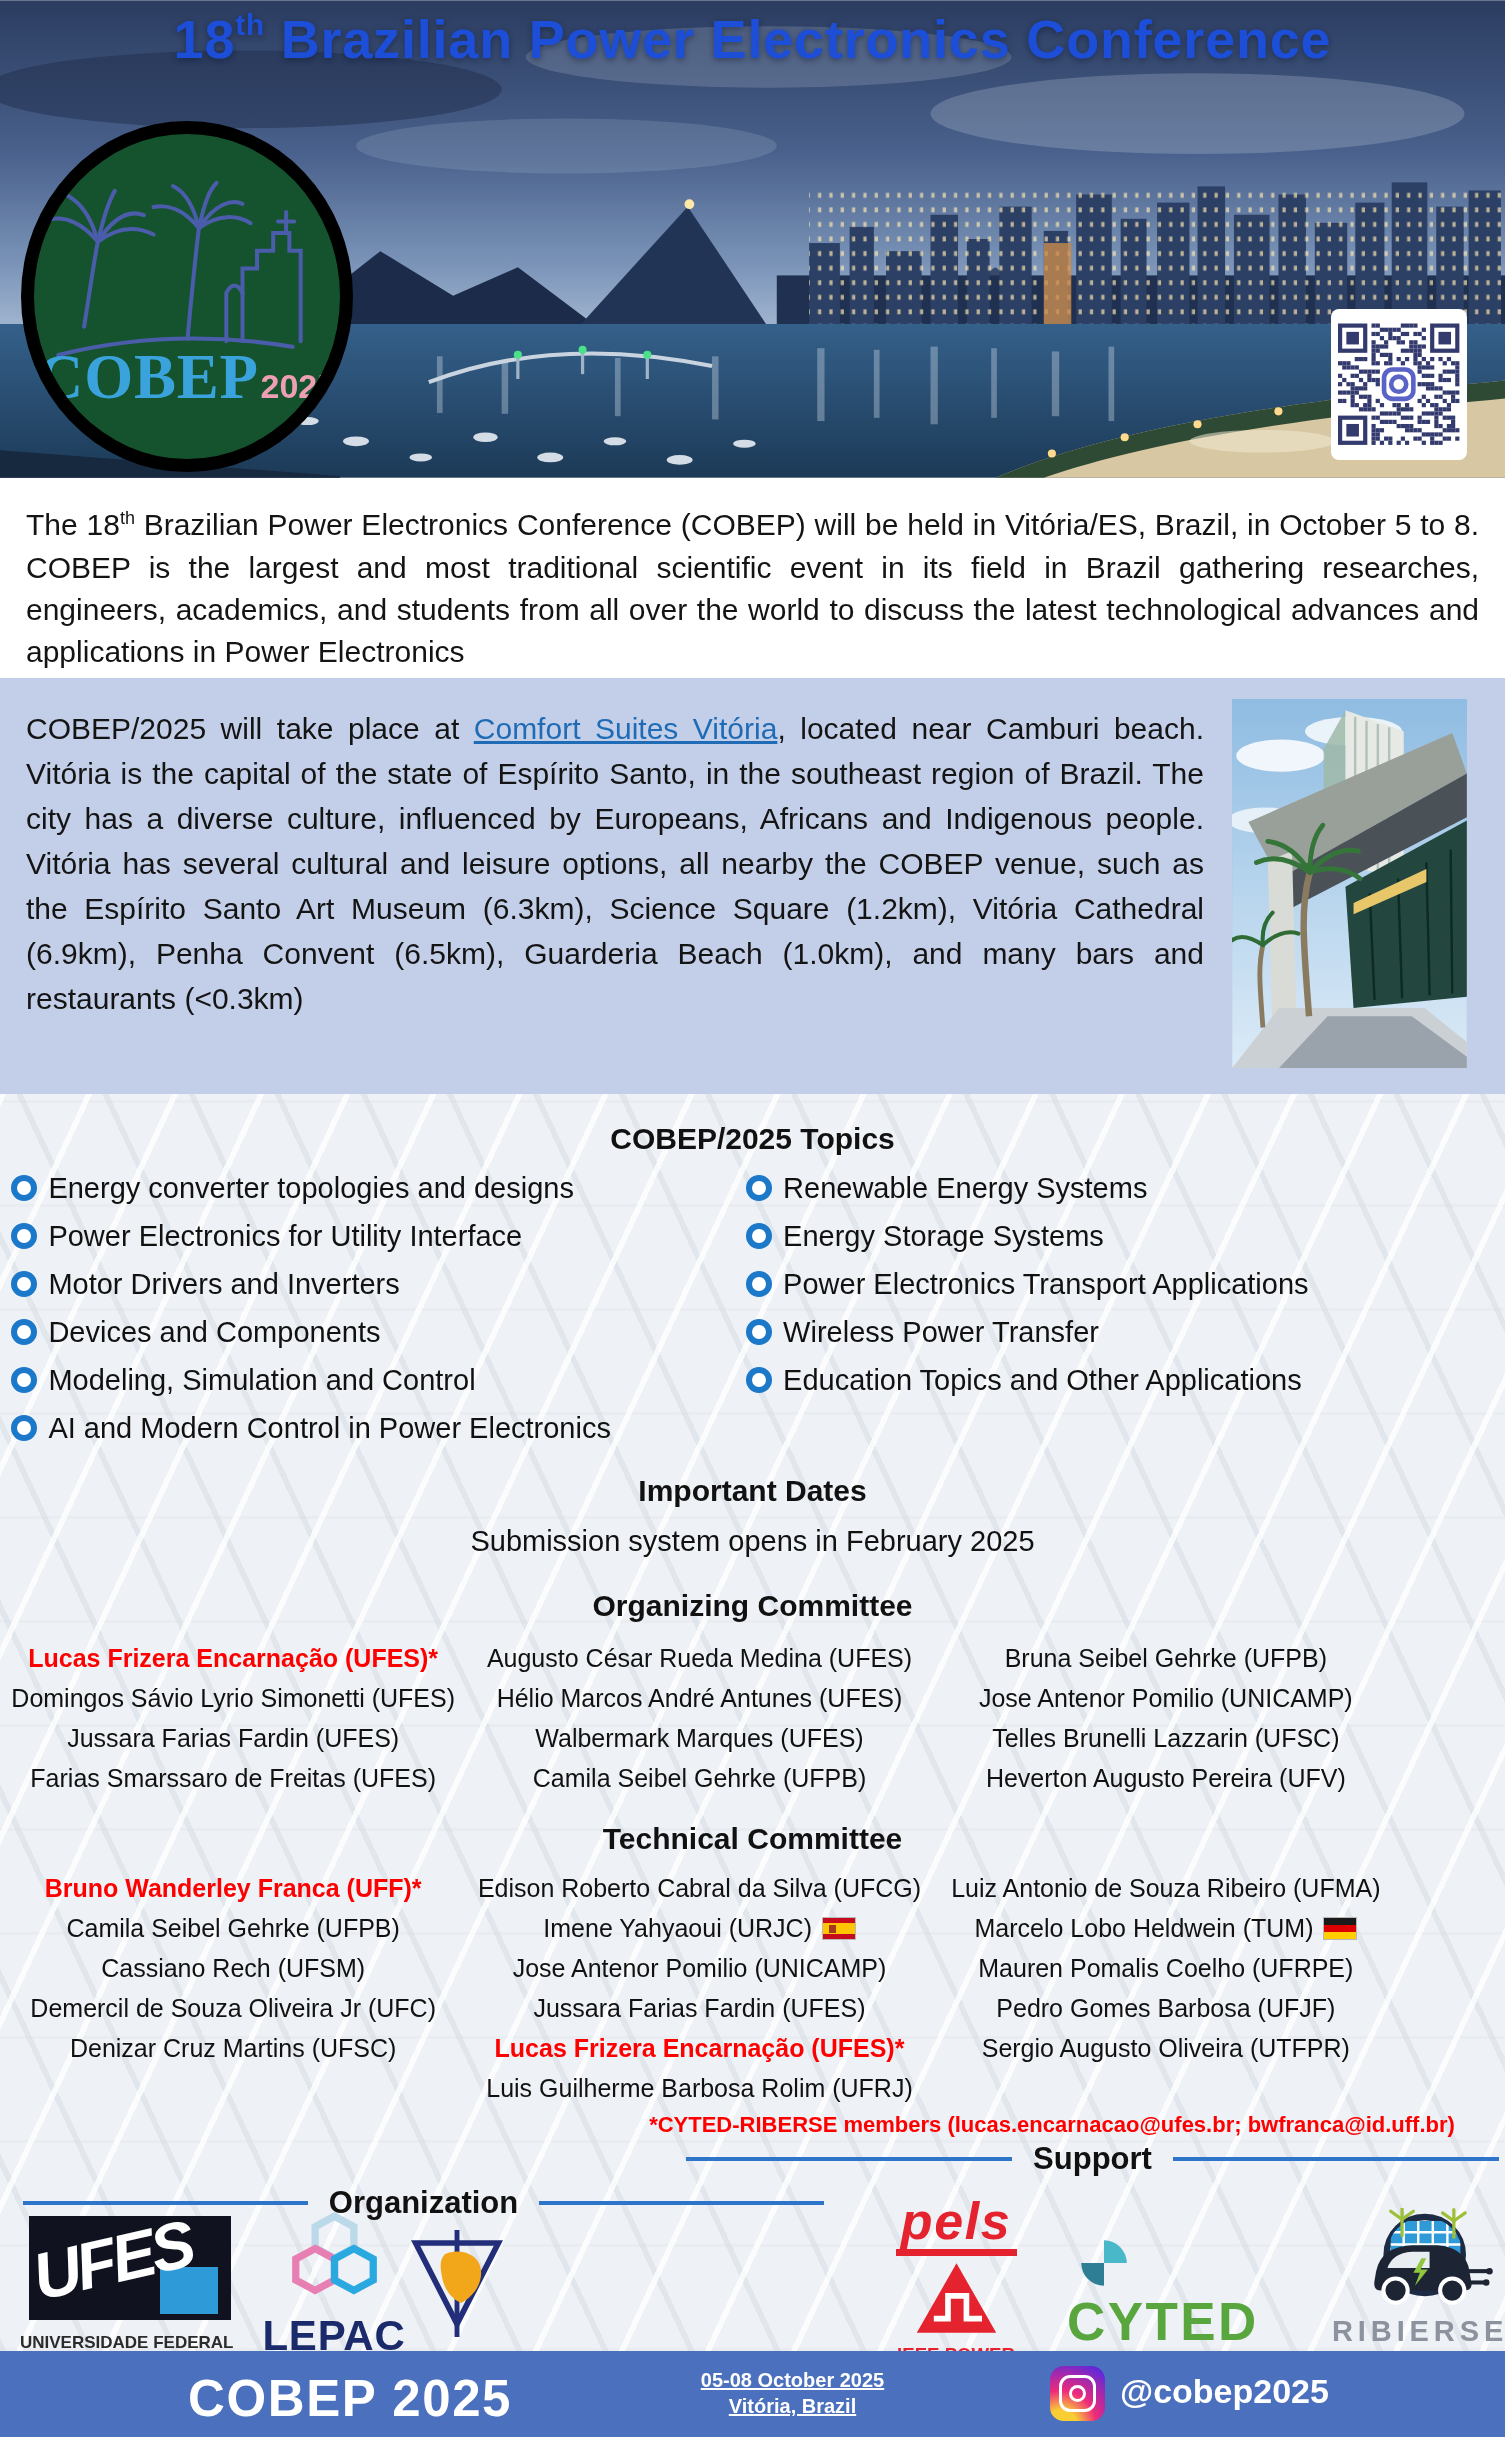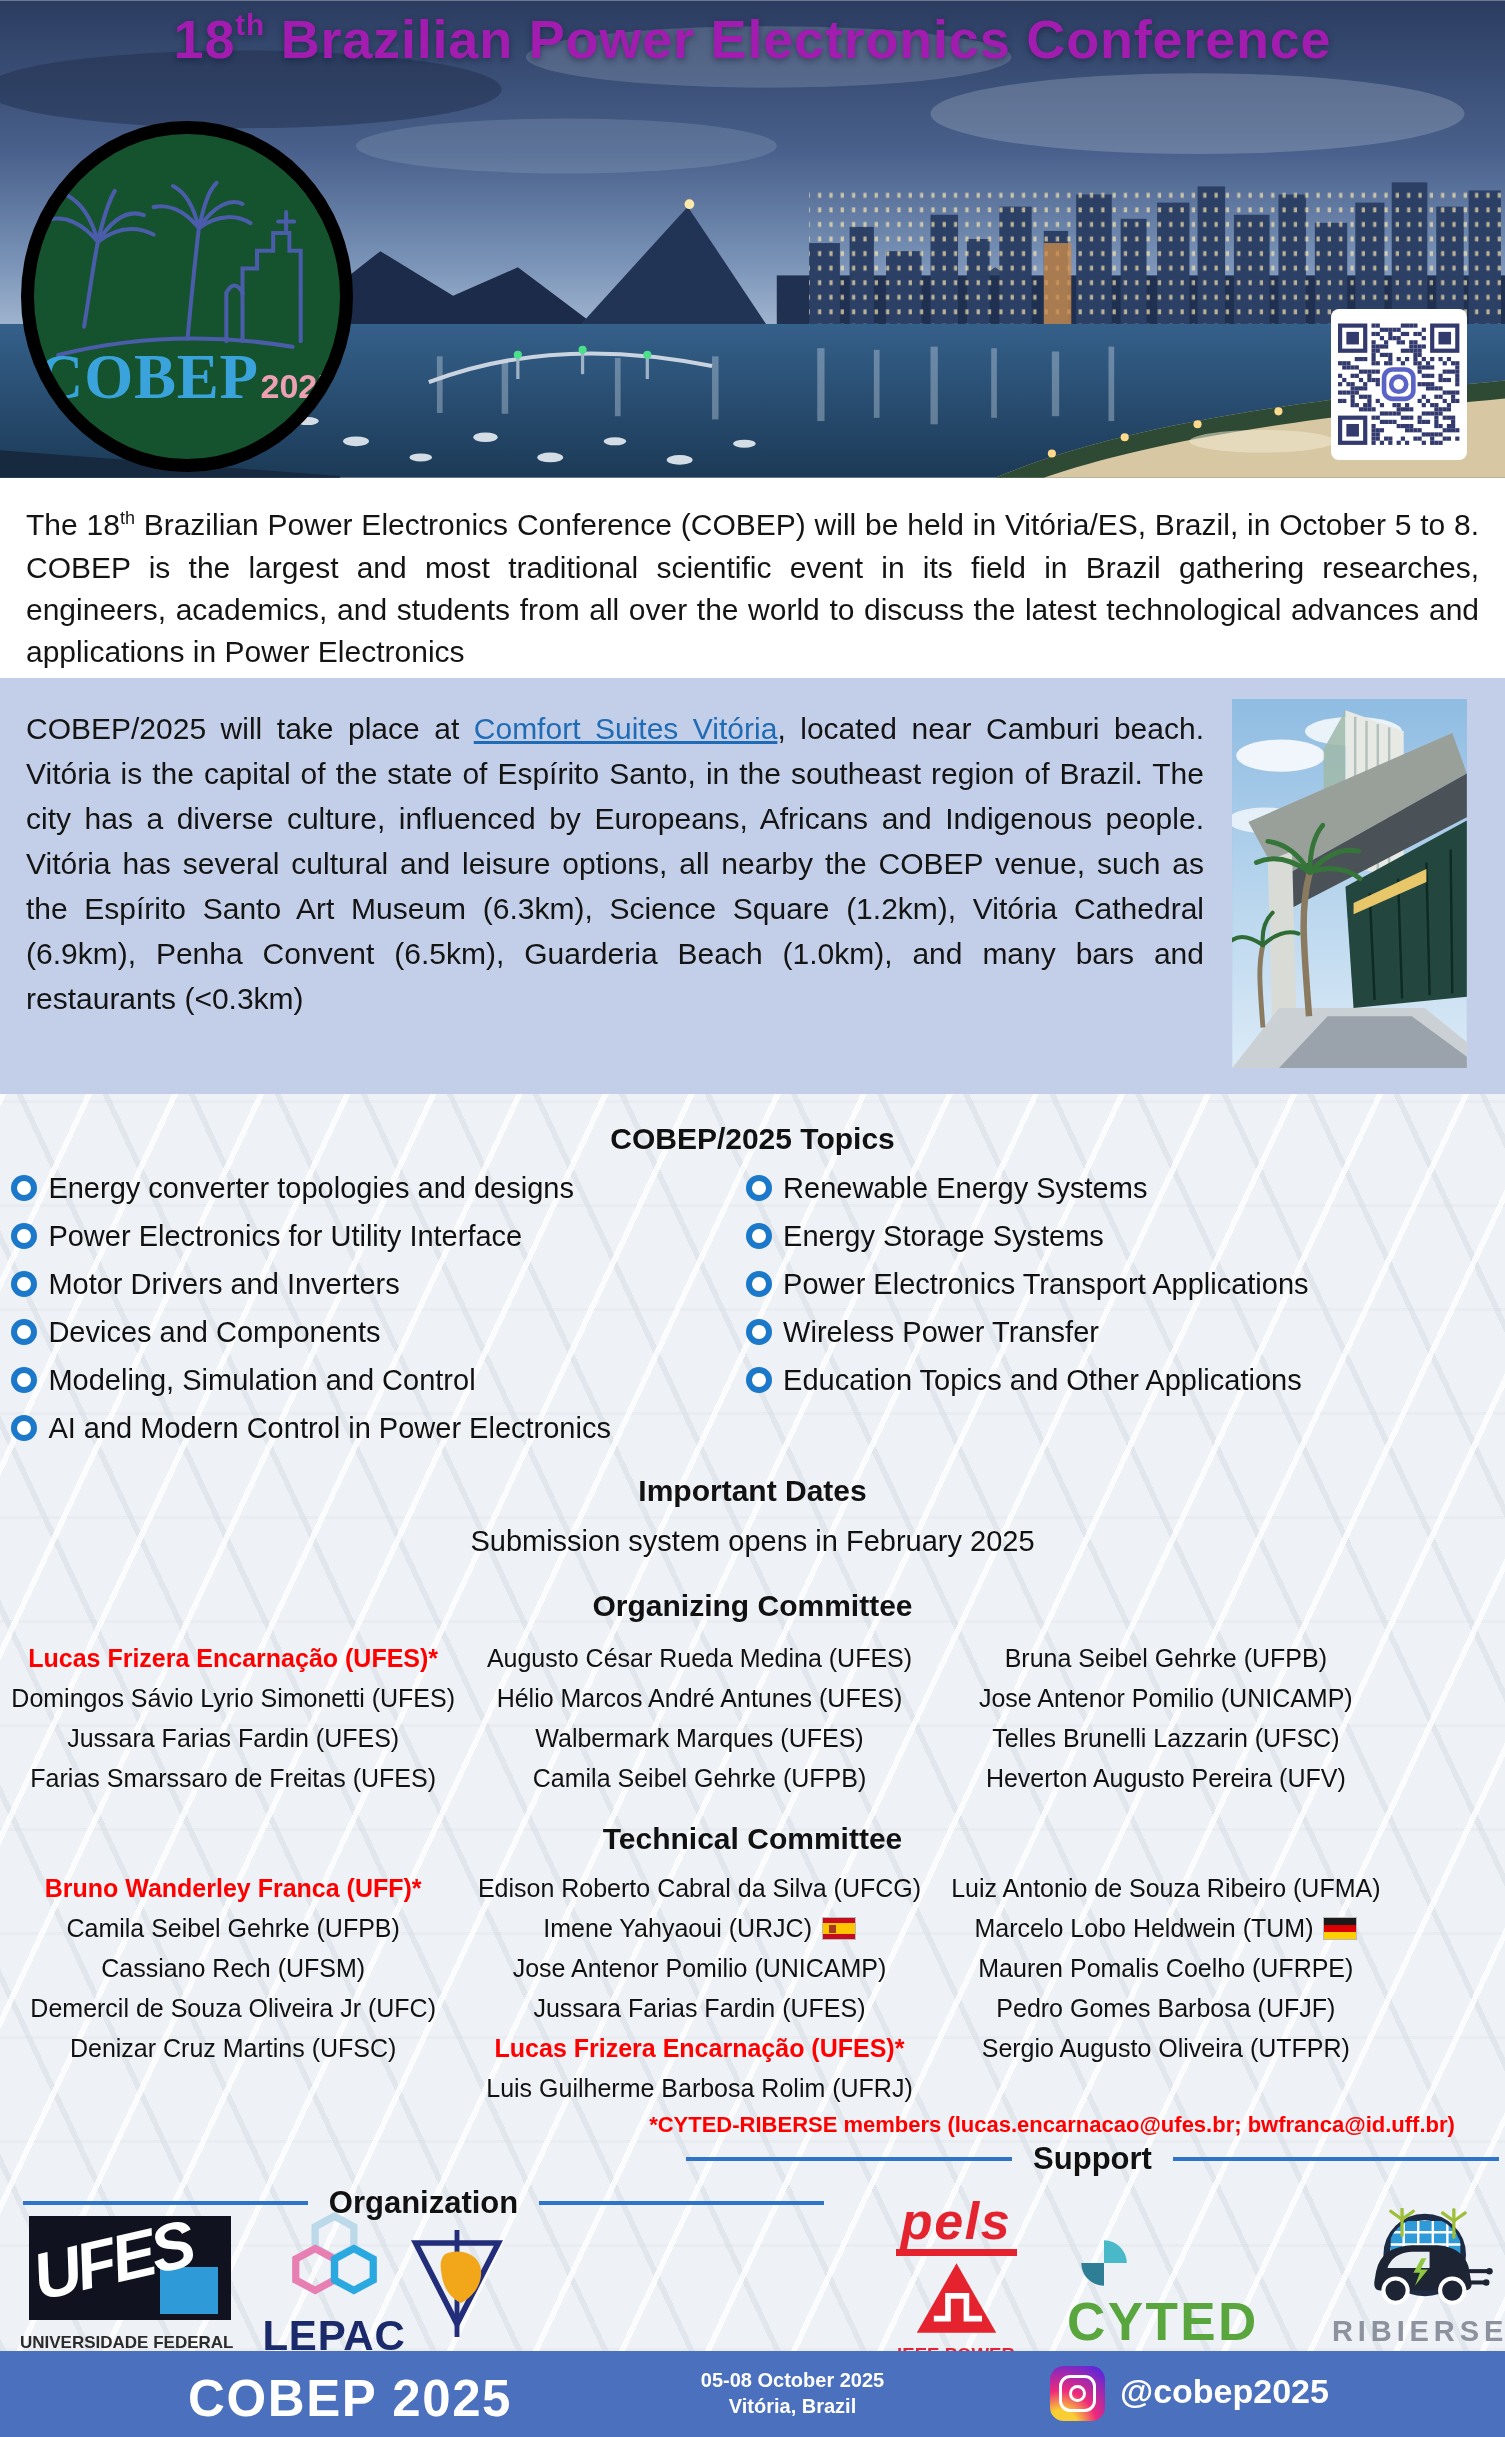--- a/index.html
+++ b/index.html
@@ -5,21 +5,21 @@
   html,body{margin:0;padding:0;}
   body{
     width:1505px;height:2438px;position:relative;overflow:hidden;
     font-family:"Liberation Sans", sans-serif;background:#ffffff;color:#111;
   }
   
   .photo-header{position:absolute;left:0;top:0;width:1505px;height:478px;overflow:hidden;}
   .photo-header svg{display:block;}
   .header-title{
     position:absolute;left:0;top:8px;width:100%;text-align:center;
-    color:#a21caf;font-size:54px;font-weight:bold;letter-spacing:0.8px;
+    color:#1d4ed8;font-size:54px;font-weight:bold;letter-spacing:0.8px;
     text-shadow:0 1.6px 6.5px rgba(10,20,40,.45);margin:0;
   }
   .header-title sup{font-size:.55em;vertical-align:23px;}
   
   .cobep-badge{
     position:absolute;left:21px;top:121px;width:306px;height:325px;
     background:#14532d;border:13.8px solid #000;border-radius:50%;overflow:hidden;
   }
   .cobep-word{position:absolute;left:0;bottom:45px;width:100%;text-align:center;white-space:nowrap;}
   .cobep-word .w{font-family:"Liberation Serif", serif;font-weight:bold;font-size:63px;color:#3aa3dc;letter-spacing:0.8px;}
@@ -108,21 +108,21 @@
   .pels-cap{font-size:18.6px;font-weight:bold;color:#e4232e;line-height:23.5px;margin-top:3.2px;}
   
   #logo-cyted{left:1067px;top:1143px;width:235px;text-align:left;}
   .cyted-name{font-size:53px;font-weight:bold;color:#5aa63e;letter-spacing:2.4px;line-height:1;margin-top:3.2px;}
   
   #logo-ribierse{left:1332px;top:1114px;width:166px;}
   .rib-name{font-size:29px;font-weight:bold;color:#8d939e;letter-spacing:4.9px;margin-top:1.6px;}
   
   .footer-bar{position:absolute;left:0;top:2351px;width:1505px;height:87px;background:#4b70bd;color:#fff;}
   .footer-brand{position:absolute;left:188px;top:18px;font-size:51px;font-weight:bold;letter-spacing:1.6px;}
-  .footer-dates{position:absolute;left:647px;top:16px;width:291px;text-align:center;font-size:20px;font-weight:bold;line-height:26px;}
+  .footer-dates{position:absolute;left:647px;top:16px;width:291px;text-align:center;font-size:20px;font-weight:bold;line-height:26px;text-decoration:underline;}
   .insta-icon{
     position:absolute;left:1050px;top:15.4px;width:55px;height:55px;border-radius:13.8px;
     background:radial-gradient(circle at 20% 110%, #f9ce34 0 22%, #ee2a7b 48%, #6228d7 90%);
   }
   .insta-icon::before{content:"";position:absolute;left:9px;top:9px;right:9px;bottom:9px;
     border:3.2px solid #fff;border-radius:11.3px;}
   .insta-icon::after{content:"";position:absolute;left:18.6px;top:18.6px;width:11.3px;height:11.3px;
     border:3.2px solid #fff;border-radius:50%;}
   .footer-handle{position:absolute;left:1120px;top:21px;font-size:34px;font-weight:bold;}
 </style>

